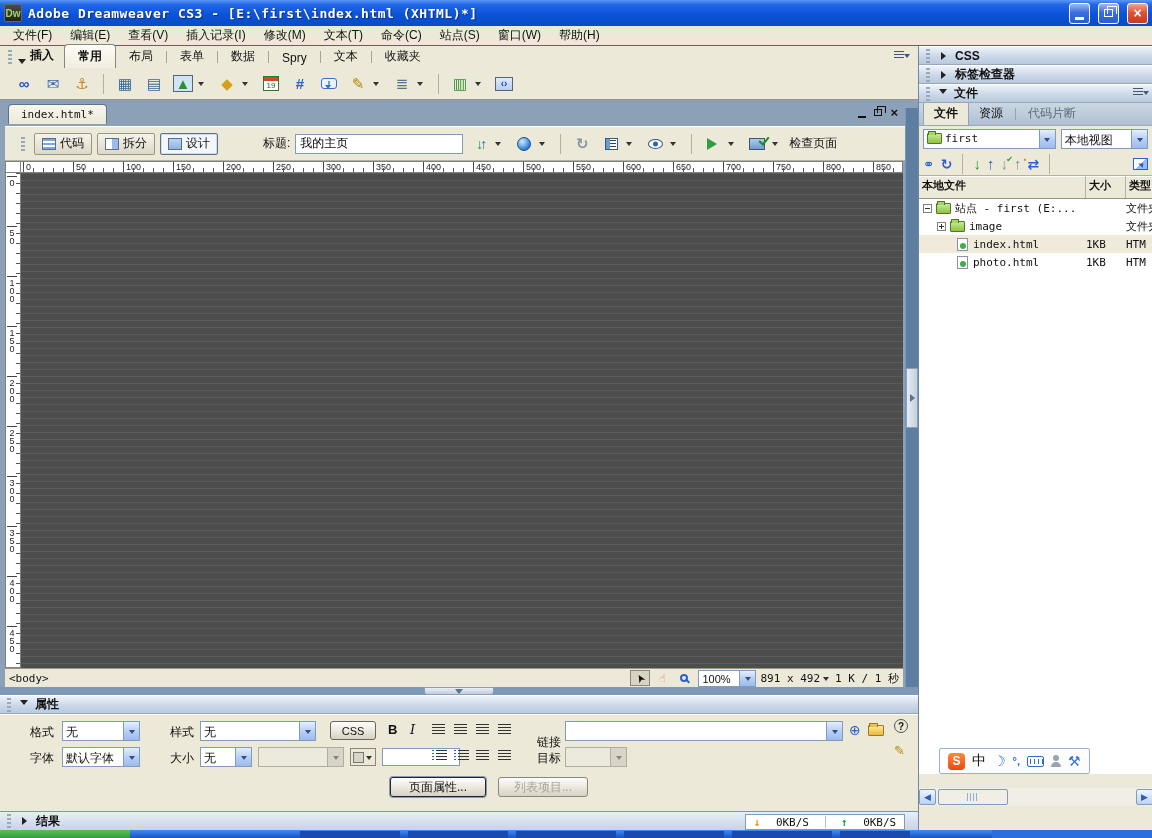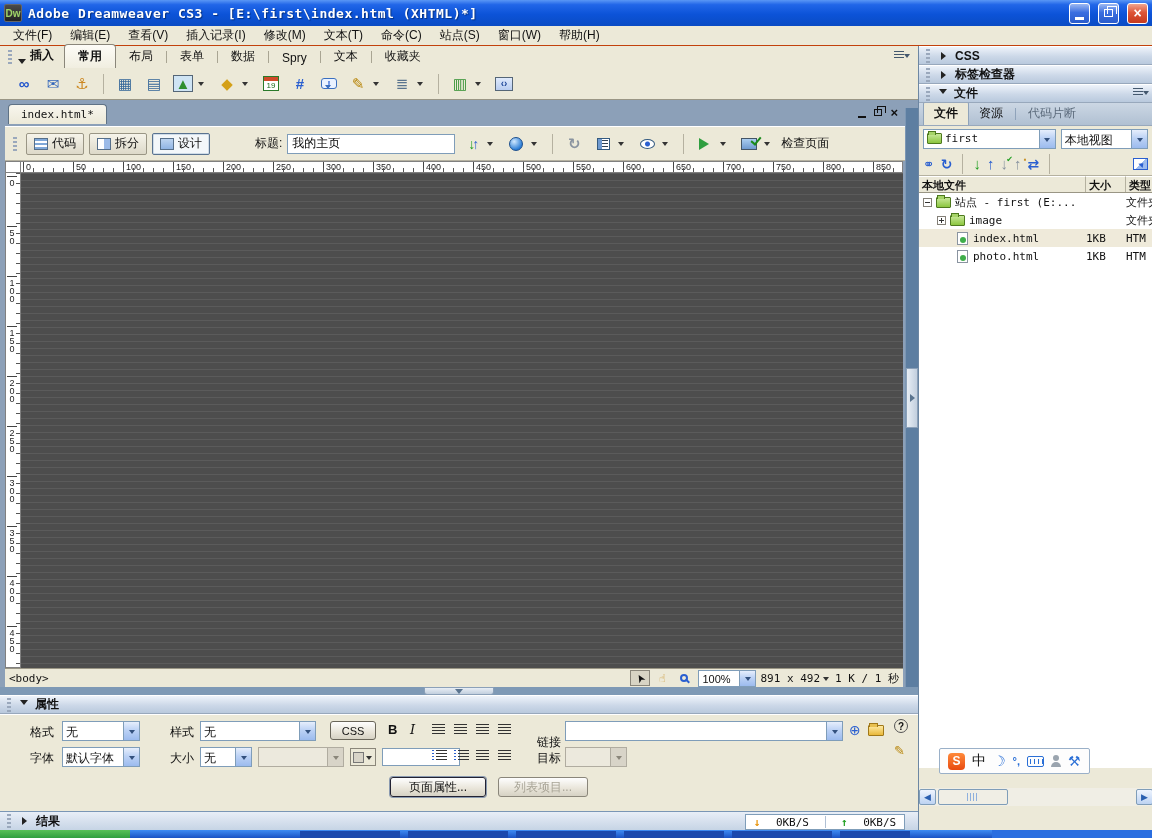--- a/index.html
+++ b/index.html
@@ -69,21 +69,21 @@
     border-radius:4px 4px 0 0; font-size:11px; }
   #mdi-ctrls { right:20px; top:6px; display:flex; gap:8px; align-items:center; }
   .mdi-min { width:8px; height:2px; background:#111; margin-top:8px; }
   .mdi-restore { width:8px; height:7px; border:1px solid #111; position:relative; }
   .mdi-restore::before { content:""; position:absolute; left:2px; top:-4px; width:7px; height:6px;
     border:1px solid #111; border-bottom:none; }
   .mdi-close { font-size:13px; font-weight:bold; line-height:1; color:#111; }
 
   #doc-toolbar { left:5px; top:26px; width:910px; height:35px; background:#ece9d8;
     border-top:1px solid #fff; border-bottom:1px solid #b5b1a0;
-    display:flex; align-items:center; gap:5px; padding-left:4px; }
+    display:flex; align-items:center; gap:5px; padding-left:12px; }
   .view-btn { display:flex; align-items:center; gap:4px; height:22px; padding:0 7px;
     border:1px solid #9a9685; border-radius:2px; background:linear-gradient(#f6f4ea,#ddd9c9); }
   .view-btn.active { background:#f3f7fa; border-color:#5a7390; box-shadow:inset 0 0 0 1px #cfdce8; }
   .mi { width:14px; height:12px; border:1px solid #566f8a; background:#fff; }
   .mi.code { background:repeating-linear-gradient(to bottom,#7fa8d8 0 2px,#fff 2px 4px); }
   .mi.split { background:linear-gradient(90deg,#fff 50%,#9cbbe8 50%); }
   .mi.design { background:linear-gradient(#bcd4f0,#8fb4e4); }
   #title-input { width:168px; height:20px; border:1px solid #7f9db9; font-size:12px; padding:1px 4px; }
   .updn { letter-spacing:-3px; font-size:14px; font-weight:bold; }
   .globe2 { width:14px; height:14px; border-radius:50%; border:1px solid #1c4f8e;
@@ -214,21 +214,21 @@
     border-bottom:1px solid #b5b1a0; }
   .fico { font-size:14px; line-height:1; }
   .arr-g { color:#1f9e1f; font-weight:bold; font-size:15px; }
   .arr-b { color:#2a5fd0; font-weight:bold; font-size:15px; }
   .arr-gy { color:#8a94a0; font-weight:bold; font-size:15px; position:relative; }
   .arr-gy .mini { position:absolute; font-size:8px; right:-5px; top:0; }
   .expand-ic { width:15px; height:12px; border:1px solid #2a5fd0; background:linear-gradient(135deg,#fff 50%,#9cbbee 50%);
     margin-left:auto; position:relative; }
   .expand-ic::after { content:""; position:absolute; right:1px; top:1px; border:3px solid transparent;
     border-bottom:4px solid #2a5fd0; transform:rotate(45deg); }
-  #fcolhead { height:17px; display:flex; border-bottom:1px solid #9a9685; background:#ece9d8;
+  #fcolhead { height:23px; display:flex; border-bottom:1px solid #9a9685; background:#ece9d8;
     font-size:11px; font-weight:bold; }
   .fcol { border-right:1px solid #b5b1a0; padding:1px 3px; white-space:nowrap; overflow:hidden;
     border-top:1px solid #fff; }
   #flist { background:#fff; position:relative; overflow:hidden; }
   .trow { height:18px; position:relative; display:flex; align-items:center; font-size:11px; white-space:nowrap; }
   .trow.selected { background:#efeada; }
   .tname { overflow:hidden; }
   .tsize { position:absolute; left:167px; width:37px; overflow:hidden; }
   .ttype { position:absolute; left:207px; width:27px; overflow:hidden; }
   .expander { width:9px; height:9px; background:#fff; border:1px solid #848078; position:relative; flex:none; }

